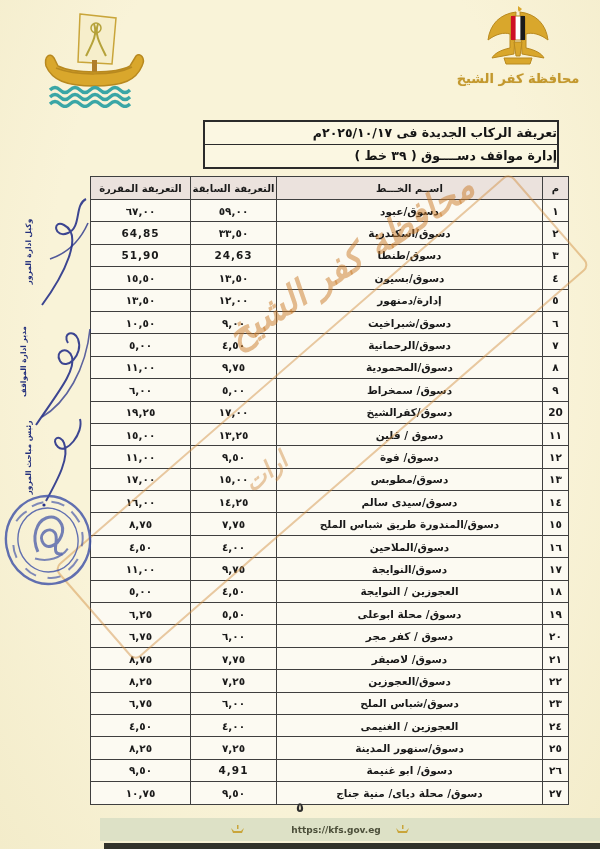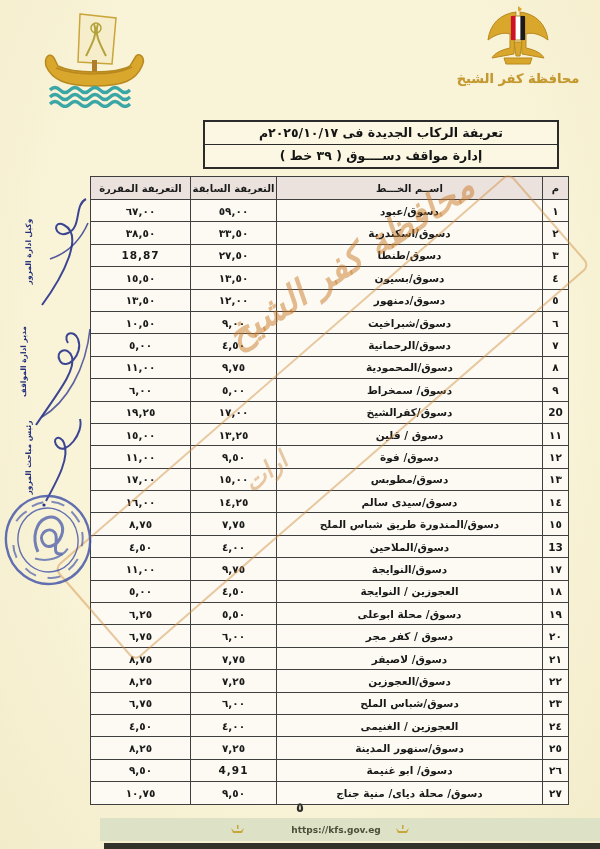--- a/index.html
+++ b/index.html
@@ -12,21 +12,21 @@
   
   .logo-left{position:absolute;left:28px;top:6px;width:120px;height:102px;}
   .emblem-right{position:absolute;right:12px;top:4px;width:140px;height:110px;text-align:center;}
   .emblem-right .gold-text{color:#c3982e;font-weight:bold;font-size:13px;line-height:17px;
     text-shadow:0 0 1px rgba(195,152,46,.4);}
   
   .title-box{
     position:absolute;left:203px;top:120px;width:352px;border:2px solid #2b2b2b;
     background:#fbf7e2;z-index:6;
   }
-  .title-box .row{height:22px;line-height:22px;text-align:center;font-weight:bold;
+  .title-box .row{height:22px;line-height:22px;font-weight:bold;
     font-size:12.5px;color:#141414;white-space:nowrap;}
   .title-box .row + .row{border-top:1.5px solid #2b2b2b;}
   
   .table-wrap{position:absolute;left:90px;top:176px;z-index:2;}
   table.tariff{border-collapse:collapse;table-layout:fixed;width:478px;background:#fcfaf2;}
   table.tariff th, table.tariff td{
     border:1px solid #3f3f3f;text-align:center;vertical-align:middle;
     font-weight:bold;color:#191919;overflow:hidden;white-space:nowrap;padding:0;
   }
   table.tariff th{background:#ebe2dd;font-size:10px;height:22px;}
@@ -144,37 +144,37 @@
         <tr>
           <td class="c-no">١</td>
           <td class="c-line">دسوق/عبود</td>
           <td class="c-previous">٥٩,٠٠</td>
           <td class="c-approved">٦٧,٠٠</td>
         </tr>
         <tr>
           <td class="c-no">٢</td>
           <td class="c-line">دسوق/اسكندرية</td>
           <td class="c-previous">٣٣,٥٠</td>
-          <td class="c-approved">٣٨,٥٠</td>
+          <td class="c-approved">64,85</td>
         </tr>
         <tr>
           <td class="c-no">٣</td>
           <td class="c-line">دسوق/طنطا</td>
-          <td class="c-previous">٢٧,٥٠</td>
-          <td class="c-approved">18,87</td>
+          <td class="c-previous">24,63</td>
+          <td class="c-approved">51,90</td>
         </tr>
         <tr>
           <td class="c-no">٤</td>
           <td class="c-line">دسوق/بسيون</td>
           <td class="c-previous">١٣,٥٠</td>
           <td class="c-approved">١٥,٥٠</td>
         </tr>
         <tr>
           <td class="c-no">٥</td>
-          <td class="c-line">دسوق/دمنهور</td>
+          <td class="c-line">إدارة/دمنهور</td>
           <td class="c-previous">١٢,٠٠</td>
           <td class="c-approved">١٣,٥٠</td>
         </tr>
         <tr>
           <td class="c-no">٦</td>
           <td class="c-line">دسوق/شبراخيت</td>
           <td class="c-previous">٩,٠٠</td>
           <td class="c-approved">١٠,٥٠</td>
         </tr>
         <tr>
@@ -225,21 +225,21 @@
           <td class="c-previous">١٤,٢٥</td>
           <td class="c-approved">١٦,٠٠</td>
         </tr>
         <tr>
           <td class="c-no">١٥</td>
           <td class="c-line">دسوق/المندورة طريق شباس الملح</td>
           <td class="c-previous">٧,٧٥</td>
           <td class="c-approved">٨,٧٥</td>
         </tr>
         <tr>
-          <td class="c-no">13</td>
+          <td class="c-no">١٦</td>
           <td class="c-line">دسوق/الملاحين</td>
           <td class="c-previous">٤,٠٠</td>
           <td class="c-approved">٤,٥٠</td>
         </tr>
         <tr>
           <td class="c-no">١٧</td>
           <td class="c-line">دسوق/النوايجة</td>
           <td class="c-previous">٩,٧٥</td>
           <td class="c-approved">١١,٠٠</td>
         </tr>

